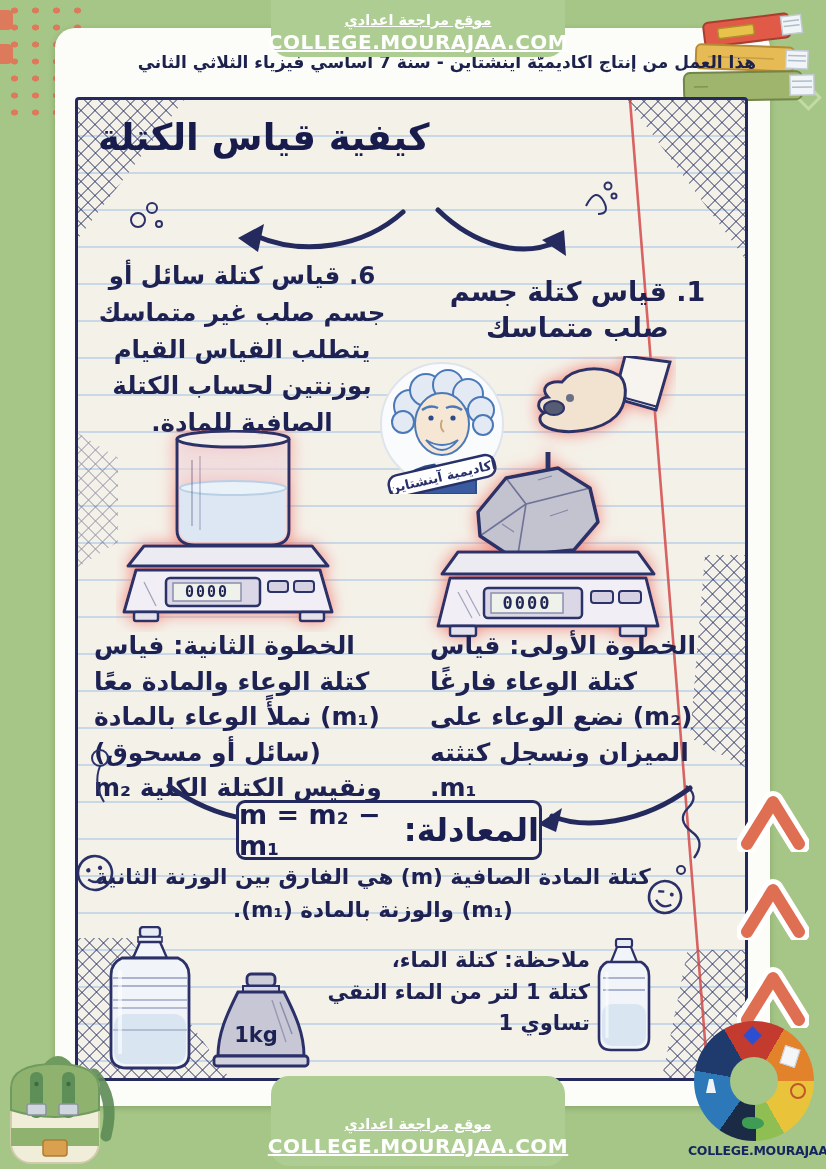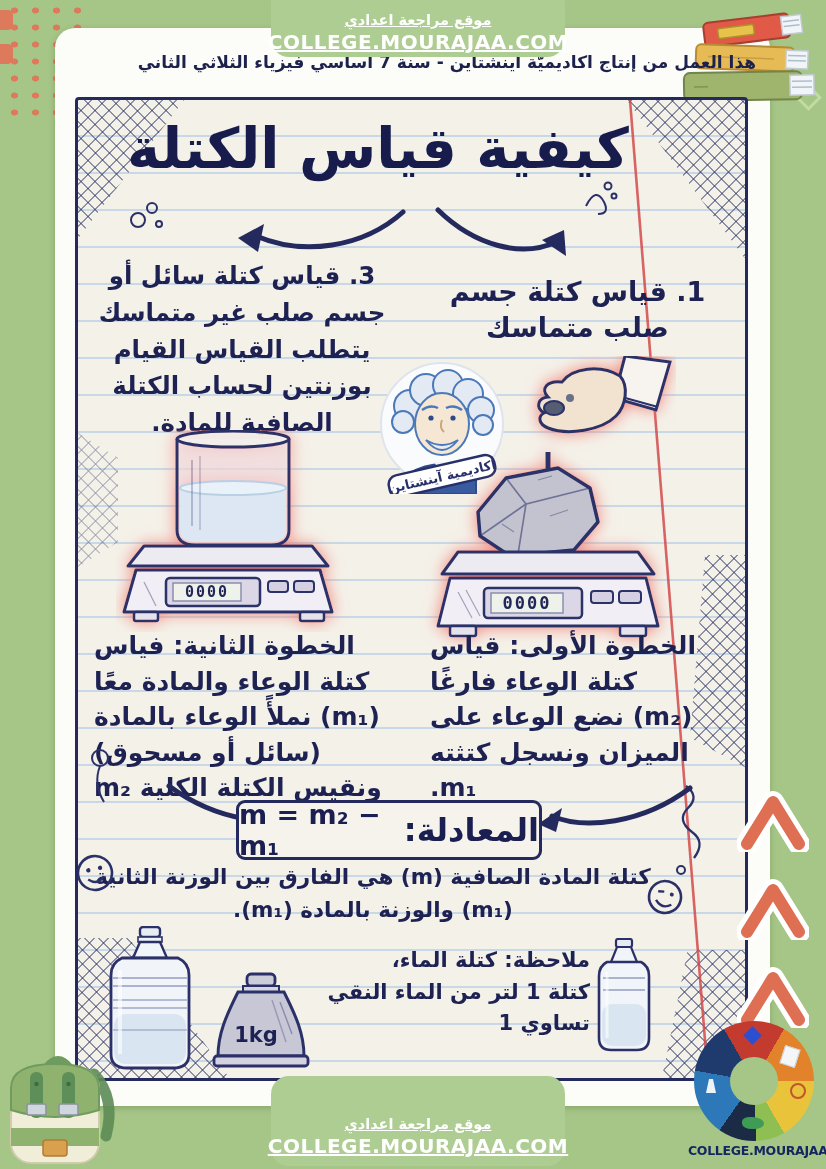--- a/index.html
+++ b/index.html
@@ -25,21 +25,21 @@
   .site-name{font-size:14.5px;font-weight:bold;text-decoration:underline;line-height:1.4;}
   .site-url{font-size:20px;font-weight:bold;text-decoration:underline;letter-spacing:.5px;line-height:1.2;}
   
   .paper{left:75px;top:97px;width:667px;height:978px;background:
       repeating-linear-gradient(to bottom,rgba(0,0,0,0) 0 35px,#c9d8e6 35px 37px),
       #f4f1e9;
     border:3px solid #252a5e;border-radius:4px;overflow:hidden;}
   .xhatch{background-image:
       repeating-linear-gradient(45deg,rgba(40,46,99,.5) 0 1.4px,rgba(0,0,0,0) 1.4px 10px),
       repeating-linear-gradient(-45deg,rgba(40,46,99,.5) 0 1.4px,rgba(0,0,0,0) 1.4px 10px);}
-  .title{left:20px;top:16px;width:560px;text-align:center;font-size:56px;font-weight:bold;
+  .title{left:20px;top:16px;width:560px;text-align:left;font-size:37px;font-weight:bold;
     color:#181c4d;letter-spacing:-1px;}
   .heading{font-weight:bold;color:#1e2253;text-align:center;direction:rtl;}
   .steptext{font-weight:bold;color:#1e2253;direction:rtl;text-align:left;font-size:25px;line-height:1.42;}
   .eq-box{left:158px;top:700px;width:300px;height:54px;border:3px solid #252a5e;border-radius:9px;
     background:#f6f3ec;display:flex;align-items:center;justify-content:center;direction:rtl;gap:9px;
     font-weight:bold;color:#1a1e50;}
   .eq-label{font-size:32px;}
   .eq-formula{font-size:27px;direction:ltr;unicode-bidi:isolate;}
   .explain{left:15px;top:760px;width:560px;direction:rtl;text-align:center;font-weight:bold;
     font-size:21.5px;line-height:1.55;color:#1e2253;}
@@ -129,21 +129,21 @@
     <svg class="abs" style="left:150px;top:104px;" width="185" height="62">
       <path d="M175,8 C135,44 75,52 28,32" fill="none" stroke="#252a5e" stroke-width="5" stroke-linecap="round"></path>
       <polygon points="10,34 36,20 30,48" fill="#252a5e"></polygon>
     </svg>
     <svg class="abs" style="left:352px;top:104px;" width="152" height="64">
       <path d="M8,6 C45,42 92,54 126,38 " fill="none" stroke="#252a5e" stroke-width="5" stroke-linecap="round"></path>
       <polygon points="136,52 112,36 134,26" fill="#252a5e"></polygon>
     </svg>
 
     <div class="abs heading" style="left:352px;top:174px;width:295px;font-size:27px;line-height:1.35;">1. قياس كتلة جسم صلب متماسك</div>
-    <div class="abs heading" style="left:14px;top:158px;width:300px;font-size:24.5px;line-height:1.5;">3. قياس كتلة سائل أو جسم صلب غير متماسك يتطلب القياس القيام بوزنتين لحساب الكتلة الصافية للمادة.</div>
+    <div class="abs heading" style="left:14px;top:158px;width:300px;font-size:24.5px;line-height:1.5;">6. قياس كتلة سائل أو جسم صلب غير متماسك يتطلب القياس القيام بوزنتين لحساب الكتلة الصافية للمادة.</div>
 
     <div class="abs badge">
       <svg width="128" height="132" viewBox="0 0 128 132">
         <circle cx="64" cy="62" r="61" fill="#fafbfd" stroke="#dfe4ec" stroke-width="2"></circle>
         <g stroke="#4b78b8" stroke-width="2" fill="#e3eaf4">
           <circle cx="32" cy="44" r="16"></circle>
             <circle cx="48" cy="28" r="16"></circle>
             <circle cx="70" cy="23" r="15"></circle>
           <circle cx="90" cy="32" r="15"></circle>
             <circle cx="103" cy="48" r="13"></circle>

